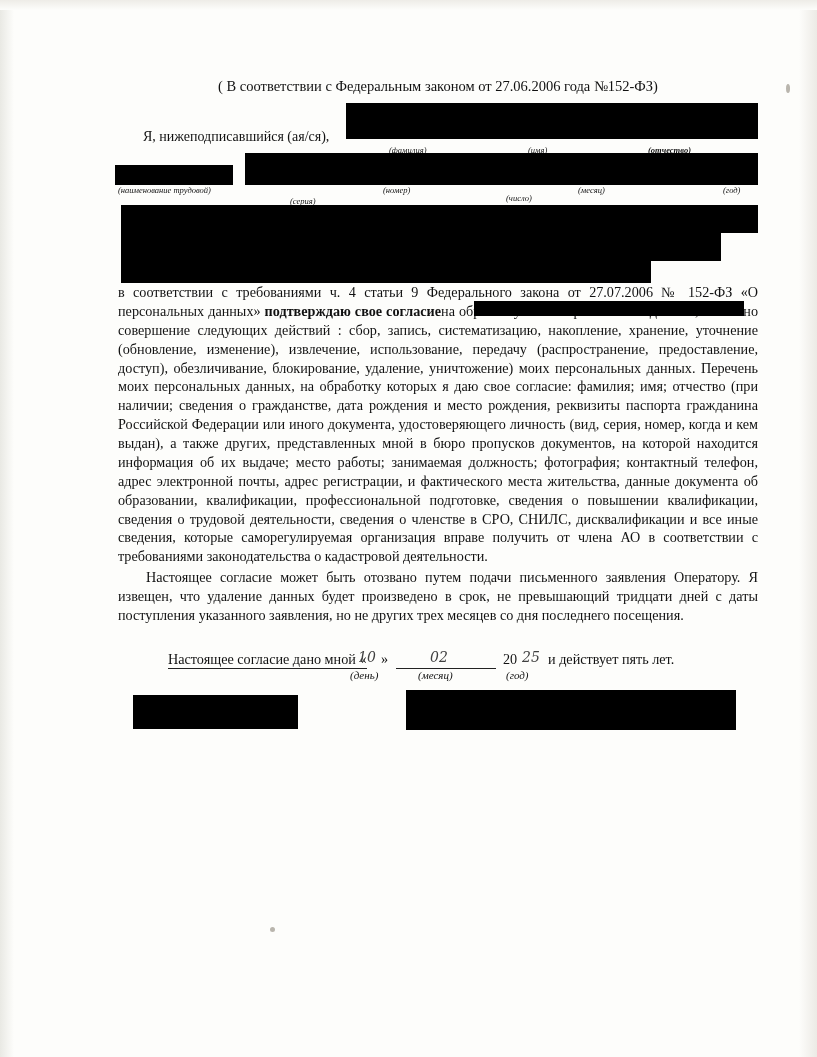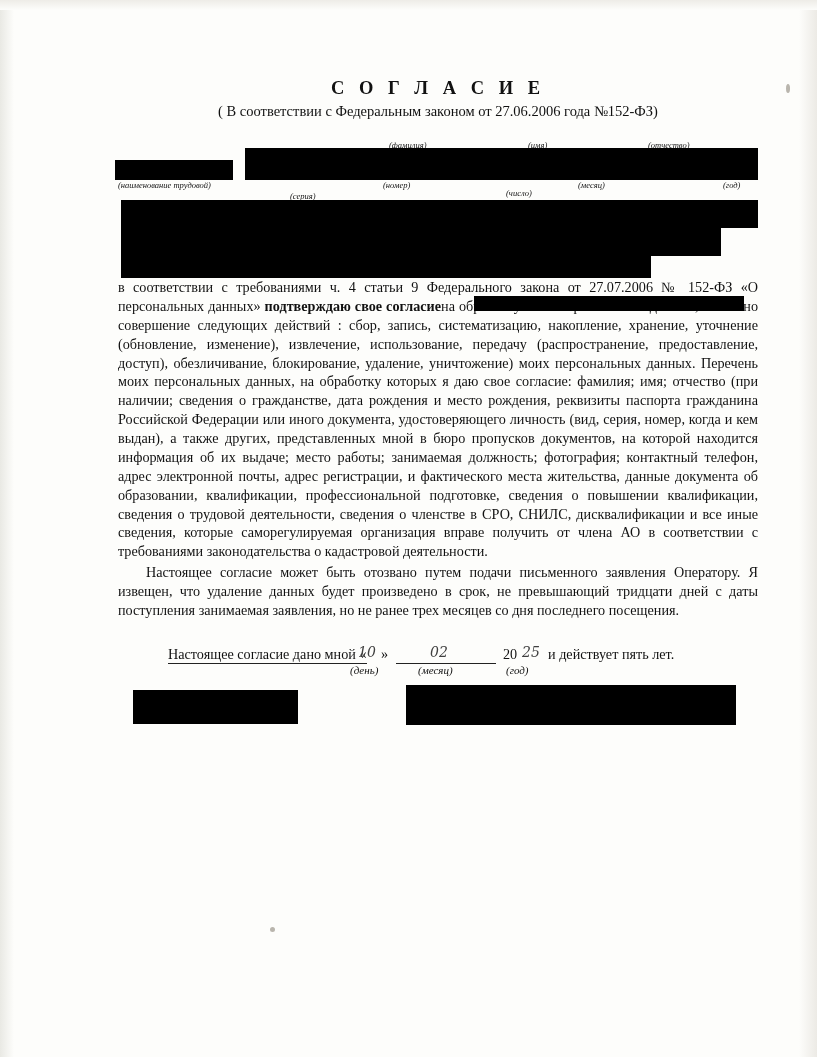--- a/index.html
+++ b/index.html
@@ -145,28 +145,31 @@
 </head>
 <body>
 
 <div class="page">
   <div class="scan-edge-left"></div>
   <div class="scan-edge-right"></div>
   <div class="scan-edge-top"></div>
 
   <div class="content">
 
-    <h1 class="title">С О Г Л А С И Е</h1>
     <div class="lawline">( В соответствии с Федеральным законом от 27.06.2006 года №152-ФЗ)</div>
 
+    <div class="row intro-row">
+      <span class="intro-label">Я, нижеподписавшийся (ая/ся),</span>
+      <span class="redact" style="left:228px; top:-22px; width:412px; height:36px;"></span>
+    </div>
 
     <div class="sublabels" style="height:12px;">
       <span style="left:271px; top:-10px;">(фамилия)</span>
       <span style="left:410px; top:-10px;font-style:italic;">(имя)</span>
-      <span style="left:530px; top:-10px;">(отчество)</span>
+      <span style="left:530px; top:-10px;font-weight:bold;">(отчество)</span>
     </div>
 
     <div class="row" style="height:22px;">
       <span class="redact" style="left:-3px; top:-2px; width:118px; height:20px;"></span>
       <span class="redact" style="left:127px; top:-14px; width:513px; height:32px;"></span>
     </div>
 
     <div class="sublabels" style="height:12px;">
       <span style="left:0px; top:-4px;">(наименование трудовой)</span>
       <span style="left:172px; top:-4px;margin-top:11px;">(серия)</span>
@@ -180,21 +183,21 @@
       <span class="redact" style="left:3px; top:4px; width:637px; height:28px;"></span>
       <span class="redact" style="left:3px; top:32px; width:600px; height:28px;"></span>
       <span class="redact" style="left:3px; top:60px; width:530px; height:22px;"></span>
     </div>
 
     <div style="position:relative;">
       <p class="body-text"><span>в соответствии с требованиями ч. 4 статьи 9 Федерального закона от 27.07.2006 № 152-ФЗ «О персональных данных» </span><span class="bold">подтверждаю свое согласие</span><span>на обработку моих персональных данных, а именно совершение следующих действий : сбор, запись, систематизацию, накопление, хранение, уточнение (обновление, изменение), извлечение, использование, передачу (распространение, предоставление, доступ), обезличивание, блокирование, удаление, уничтожение) моих персональных данных. Перечень моих персональных данных, на обработку которых я даю свое согласие: фамилия; имя; отчество (при наличии; сведения о гражданстве, дата рождения и место рождения, реквизиты паспорта гражданина Российской Федерации или иного документа, удостоверяющего личность (вид, серия, номер, когда и кем выдан), а также других, представленных мной в бюро пропусков документов, на которой находится информация об их выдаче; место работы; занимаемая должность; фотография; контактный телефон, адрес электронной почты, адрес регистрации, и фактического места жительства, данные документа об образовании, квалификации, профессиональной подготовке, сведения о повышении квалификации, сведения о трудовой деятельности, сведения о членстве в СРО, СНИЛС, дисквалификации и все иные сведения, которые саморегулируемая организация вправе получить от члена АО в соответствии с требованиями законодательства о кадастровой деятельности.</span></p>
       <span class="redact" style="left:356px; top:18px; width:270px; height:15px;"></span>
     </div>
 
-    <p class="body-text indent" style="margin-top:2px;">Настоящее согласие может быть отозвано путем подачи письменного заявления Оператору. Я извещен, что удаление данных будет произведено в срок, не превышающий тридцати дней с даты поступления занимаемая заявления, но не ранее трех месяцев со дня последнего посещения.</p>
+    <p class="body-text indent" style="margin-top:2px;">Настоящее согласие может быть отозвано путем подачи письменного заявления Оператору. Я извещен, что удаление данных будет произведено в срок, не превышающий тридцати дней с даты поступления указанного заявления, но не других трех месяцев со дня последнего посещения.</p>
 
     <div class="final-line">
       <span class="ftxt underline-u" style="left:50px;">Настоящее согласие дано мной «</span>
       <span class="ftxt handwrite" style="left:240px; top:-2px;">10</span>
       <span class="ftxt" style="left:263px;">»</span>
       <span class="ftxt underline-u" style="left:278px; width:100px; height:17px;">&nbsp;</span>
       <span class="ftxt handwrite" style="left:312px; top:-2px;">02</span>
       <span class="ftxt" style="left:385px;">20</span>
       <span class="ftxt handwrite" style="left:404px; top:-2px;">25</span>
       <span class="ftxt" style="left:430px;">и действует пять лет.</span>

